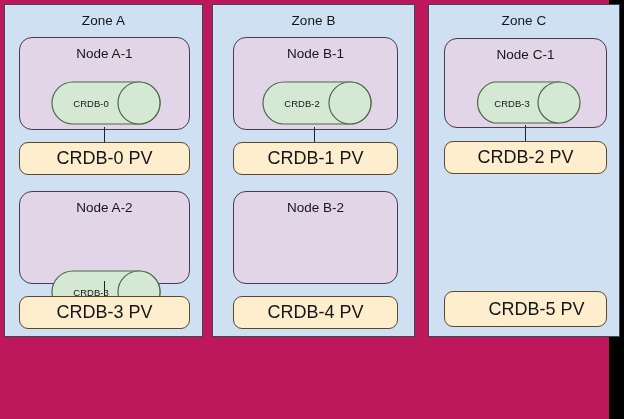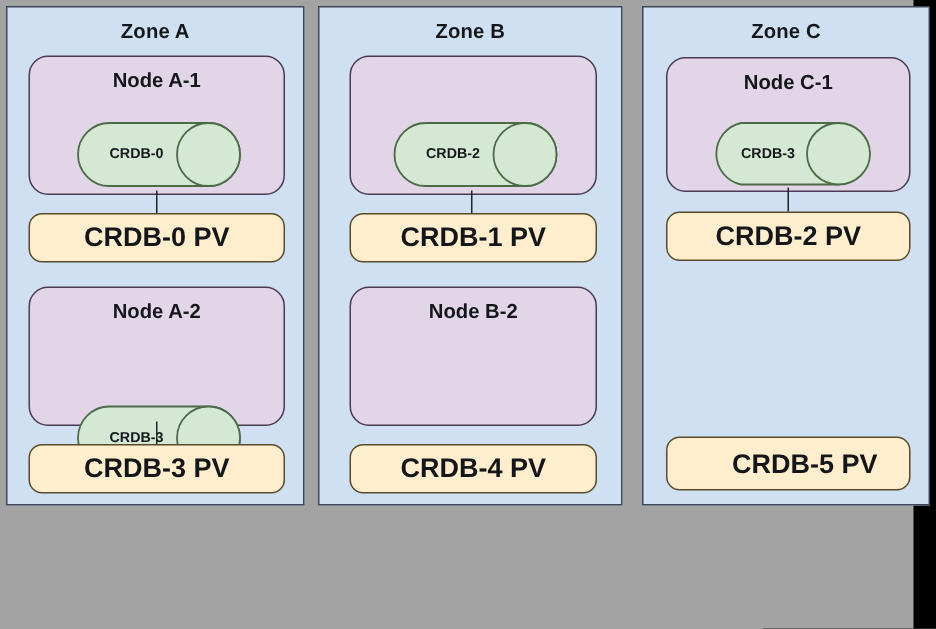--- a/index.html
+++ b/index.html
@@ -12,22 +12,21 @@
     height: 419px;
     overflow: hidden;
     font-family: "Liberation Sans", sans-serif;
     position: relative;
   }
 
   #canvas {
     position: relative;
     width: 609px;
     height: 419px;
-    background: #a3a3a3;
-    font-weight: bold;
+    background: #be185d;
   }
 
   
   .zone {
     position: absolute;
     top: 4px;
     height: 333px;
     background: #cfe0f3;
     border: 1px solid #3c4858;
     box-sizing: border-box;
@@ -146,20 +145,21 @@
 
     <div class="pv" style="left:14px; top:291px; width:171px; height:33px;">
       <span class="pv-label">CRDB-3 PV</span>
     </div>
   </div>
 
   <div class="zone" style="left:212px; width:203px;">
     <div class="zone-title">Zone B</div>
 
     <div class="node" style="left:20px; top:32px; width:165px; height:93px;">
+      <div class="node-title">Node B-1</div>
       <div class="cyl" style="left:28px; top:43px; width:110px; height:44px;">
         <svg class="cyl-body" viewBox="0 0 110 44" preserveAspectRatio="none">
           <path d="M 22 1 L 88 1 A 21 21 0 0 1 88 43 L 22 43 A 21 21 0 0 1 22 1 Z" fill="#d5e8d4" stroke="#4a6b46" stroke-width="1.2"></path>
           <ellipse cx="88" cy="22" rx="21" ry="21" fill="#d5e8d4" stroke="#4a6b46" stroke-width="1.2"></ellipse>
         </svg>
         <div class="cyl-label">CRDB-2</div>
       </div>
     </div>
     <div class="connector" style="left:101px; top:122px; height:16px;"></div>
 

